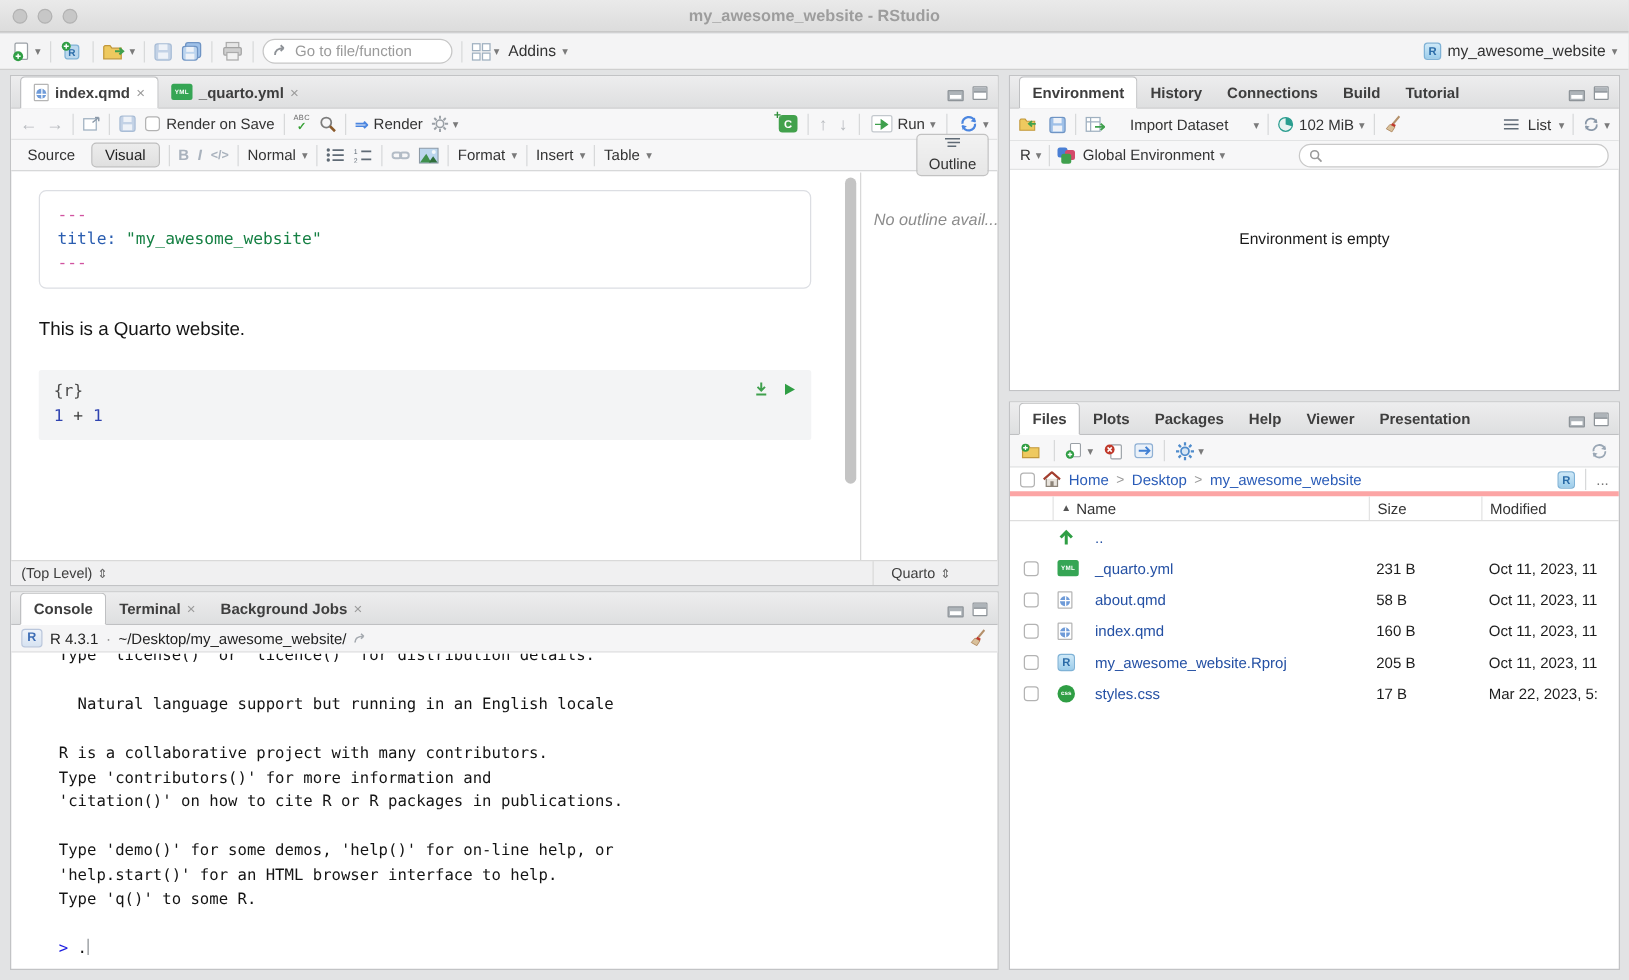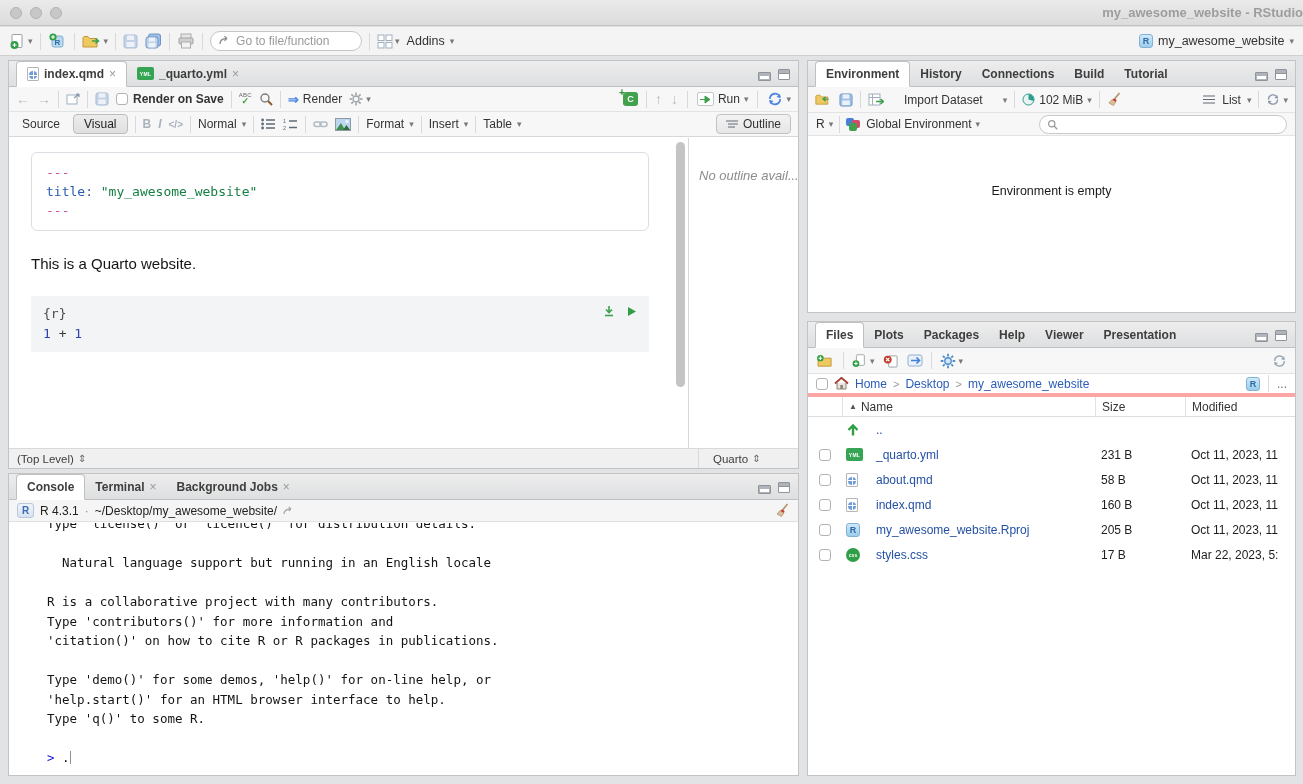--- a/index.html
+++ b/index.html
@@ -12,21 +12,21 @@
     -webkit-font-smoothing:antialiased;
   }
   .mono { font-family:"DejaVu Sans Mono","Liberation Mono",monospace; }
 
   
   .titlebar { position:absolute; top:0; left:0; right:0; height:26px;
     background:linear-gradient(#eaeaea,#dcdcdc); border-bottom:1px solid #c0c0c0;
     display:flex; align-items:center; }
   .traffic { position:absolute; left:10px; top:7px; display:flex; gap:8px; }
   .light { width:12px; height:12px; border-radius:50%; background:#c7c7c7; border:1px solid #b2b2b2; }
-  .win-title { flex:1; text-align:right; font-weight:bold; font-size:13px; color:#9d9d9d; }
+  .win-title { flex:1; text-align:center; font-weight:bold; font-size:13px; color:#9d9d9d; }
 
   
   .main-toolbar { position:absolute; top:27px; left:0; right:0; height:29px;
     background:#f4f4f5; border-bottom:1px solid #cfcfcf;
     display:flex; align-items:center; padding:0 9px; gap:7px; }
   .tb-sep { width:1px; height:17px; background:#d8d9da; }
   .caret { font-size:9px; color:#7a7a7a; }
   .tb-group { display:flex; align-items:center; gap:3px; }
   .icon-btn { display:flex; align-items:center; gap:2px; }
   .goto-box { display:flex; align-items:center; gap:5px; width:152px; height:20px;
@@ -71,21 +71,21 @@
     color:#fff; font-size:9px; font-weight:bold; display:flex; align-items:center; justify-content:center; }
   .chunk-new::before { content:"+"; position:absolute; left:-4px; top:-5px; color:#2f8f3a; font-size:10px; font-weight:bold;
     text-shadow:0 0 2px #fff; }
   .run-icon-box { width:17px; height:14px; border:1px solid #c3c8cd; background:#fff; border-radius:2px;
     display:flex; align-items:center; justify-content:center; }
   .seg-btn { padding:2px 10px; border:1px solid #bdbdbd; border-radius:4px; background:linear-gradient(#ececec,#e0e0e0);
     color:#222; font-size:12px; }
   .plain-lbl { color:#333; }
   .fmt-dis { color:#a9b2bd; font-weight:bold; font-style:normal; }
   .outline-btn { margin-left:auto; display:flex; align-items:center; gap:5px; padding:2px 9px;
-    border:1px solid #c2c2c2; border-radius:4px; background:linear-gradient(#f2f2f2,#e6e6e6); color:#333; }
+    border:1px solid #c2c2c2; border-radius:4px; background:linear-gradient(#f2f2f2,#e6e6e6); color:#333;flex-direction:column; }
 
   .editor-wrap { position:absolute; top:77px; bottom:20px; left:0; right:0; display:flex; }
   .editor { flex:1; padding:14px 10px 0 22px; overflow:hidden; }
   .scroll-strip { width:15px; position:relative; }
   .scroll-thumb { position:absolute; left:3px; top:4px; width:9px; height:245px; background:#c4c4c4; border-radius:5px; }
   .outline-panel { width:110px; border-left:1px solid #d8d8d8; padding:30px 6px 0 10px;
     font-style:italic; color:#8c8c8c; font-size:13px; white-space:nowrap; overflow:hidden; }
 
   .yaml-box { border:1px solid #dcdee3; border-radius:6px; padding:10px 14px; margin-right:14px;
     font-size:13px; line-height:19px; }
@@ -293,21 +293,21 @@
         </svg>
     </span>
     <span class="tb-sep"></span>
     <span>
       <svg width="14" height="14" viewBox="0 0 15 15">
           <rect x="1" y="1" width="13" height="13" rx="2" fill="#c3d2e6" stroke="#a9bdd6"></rect>
           <rect x="4" y="1.5" width="7" height="4.5" fill="#eef2f8"></rect>
           <rect x="3.5" y="8" width="8" height="5" fill="#eef2f8"></rect>
         </svg>
     </span>
-    <span class="tb-group" style="gap:5px;font-weight:bold;">
+    <span class="tb-group" style="gap:5px;">
       <span class="chk"></span>
       <span>Render on Save</span>
     </span>
     <span class="tb-sep"></span>
     <span class="abc-check">
       <span class="abc">ABC</span>
       <span class="chkmark">✓</span>
     </span>
     <span>
       <svg width="14" height="14" viewBox="0 0 14 14">

